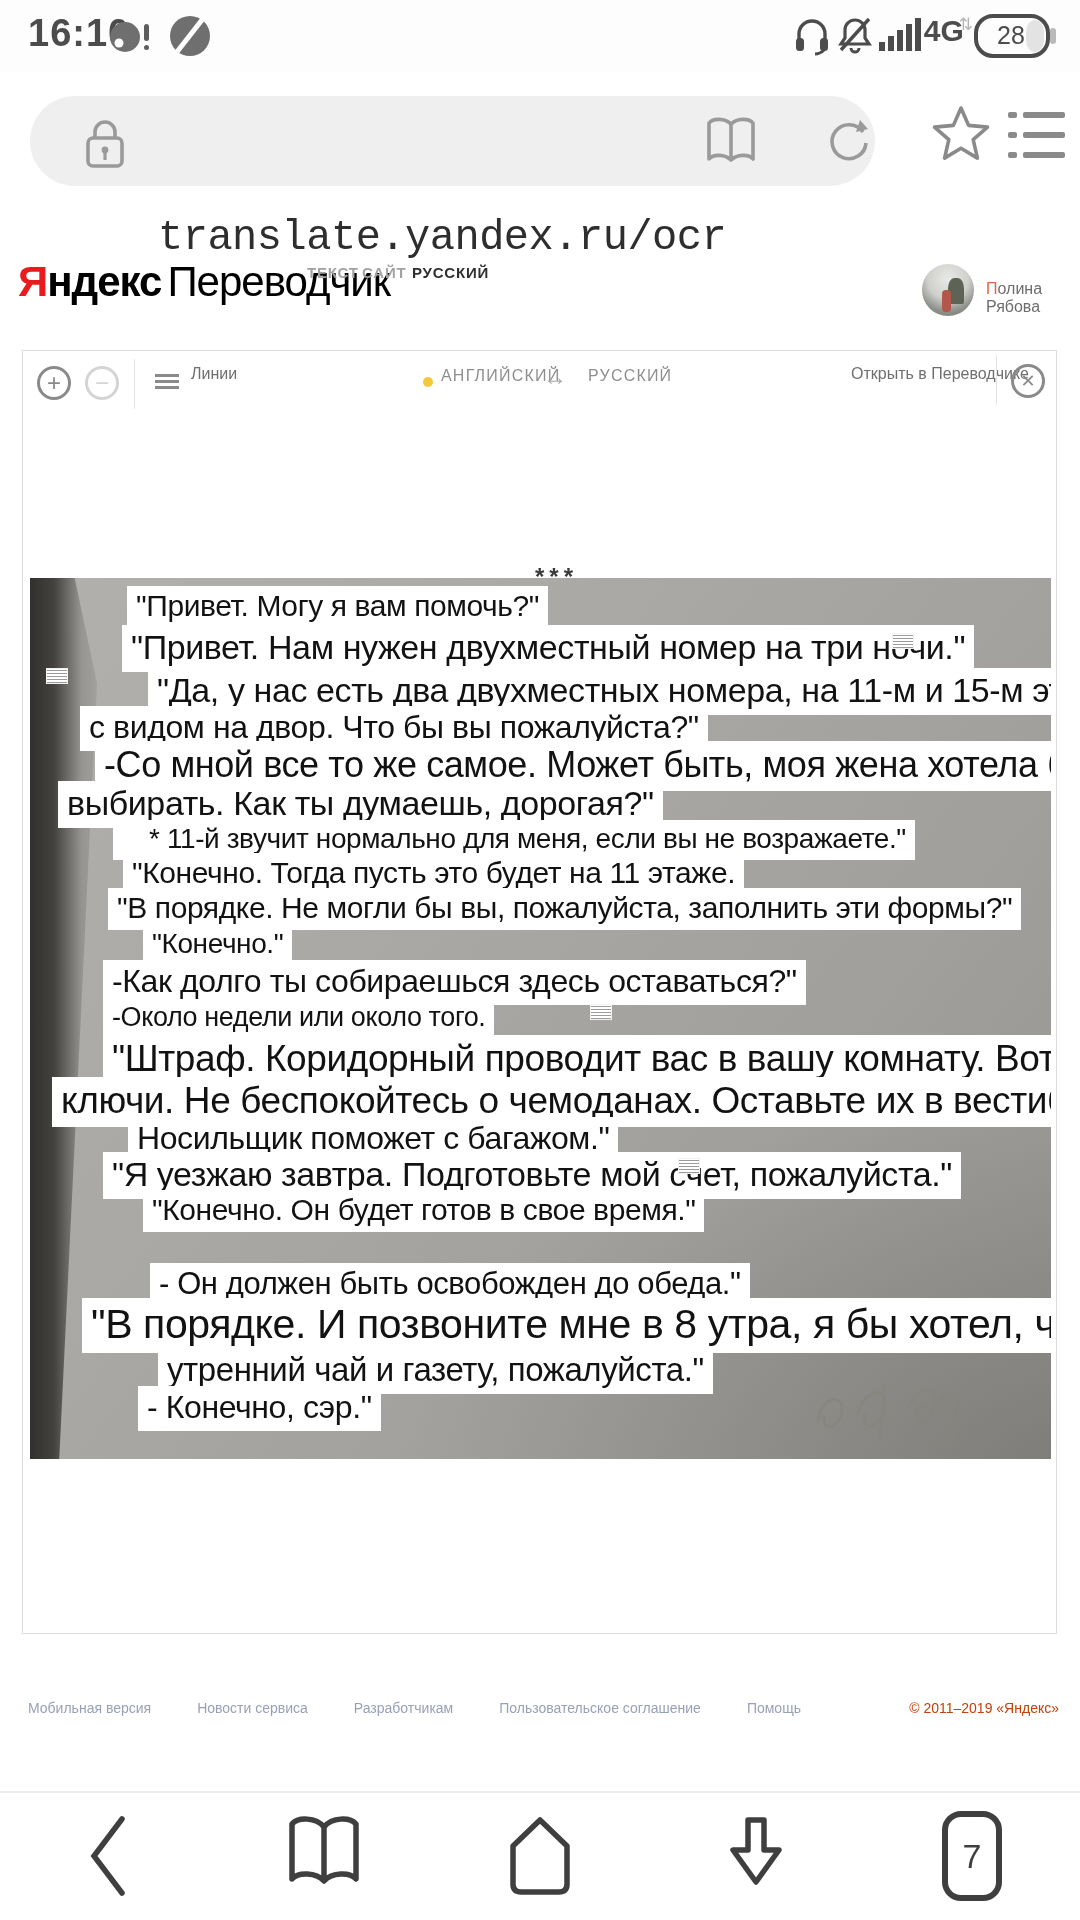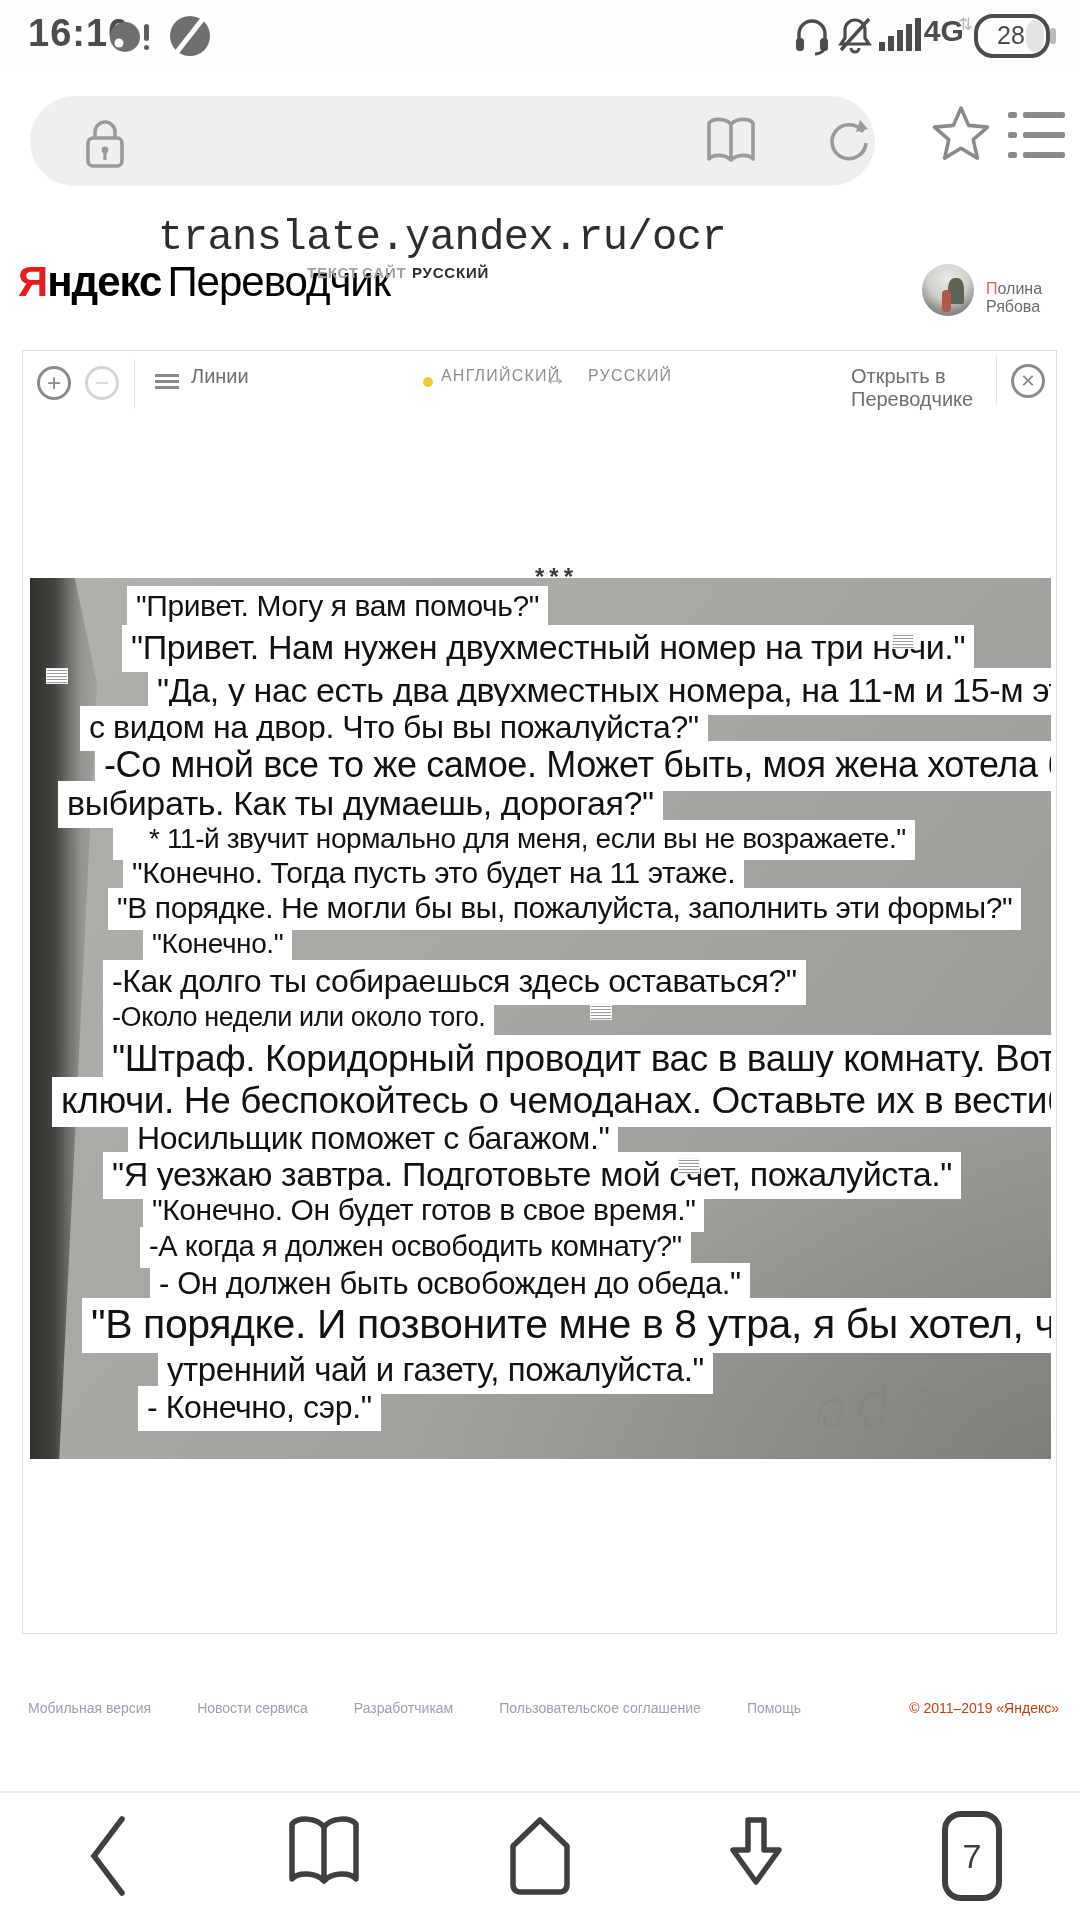--- a/index.html
+++ b/index.html
@@ -33,21 +33,21 @@
   #avatar .fig{position:absolute;left:20px;top:26px;width:9px;height:22px;background:#b3574a;border-radius:4px;}
   #user-name{left:986px;top:280px;font-size:16px;color:#6d6d6d;}
   #user-name .red{color:#e8604c;}
 
   
   #panel{left:22px;top:350px;width:1035px;height:1284px;background:#fff;border:1px solid #dcdcdc;box-sizing:border-box;}
   .tb-circle{width:34px;height:34px;border-radius:50%;border:3px solid #8a8a8a;box-sizing:border-box;
              display:flex;align-items:center;justify-content:center;color:#8a8a8a;font-size:24px;line-height:1;}
   .tb-circle.disabled{border-color:#d4d4d4;color:#d4d4d4;}
   .tb-div{width:1px;background:#e4e4e4;}
-  .tb-label{font-size:20px;color:#6f6f6f;}
+  .tb-label{font-size:16px;color:#6f6f6f;}
   .lang{font-size:16px;letter-spacing:1.2px;color:#8f8f8f;}
   #lines-icon span{display:block;width:24px;height:3px;background:#8a8a8a;margin:3px 0;}
   #lang-dot{width:10px;height:10px;border-radius:50%;background:#f3c83a;}
   #swap-arrow{font-size:24px;color:#aaaaaa;}
 
   
   #photo{left:7px;top:227px;width:1021px;height:881px;overflow:hidden;
      background:
        radial-gradient(140% 90% at 100% 100%, rgba(90,88,84,0.35) 0%, rgba(90,88,84,0) 45%),
        linear-gradient(128deg,#b2b0ac 0%,#aaa8a4 38%,#a19f9b 70%,#94928e 100%);}
@@ -211,21 +211,20 @@
       <div class="ocr-line" style="left: 93px; top: 275px; font-size: 30px;">"Конечно. Тогда пусть это будет на 11 этаже.</div>
       <div class="ocr-line" style="left: 78px; top: 310px; font-size: 30px;">"В порядке. Не могли бы вы, пожалуйста, заполнить эти формы?"</div>
       <div class="ocr-line" style="left: 113px; top: 347px; font-size: 28px;">"Конечно."</div>
       <div class="ocr-line" style="left: 73px; top: 421px; font-size: 27px;">-Около недели или около того.</div>
       <div class="ocr-line" style="left: 73px; top: 382px; font-size: 32px;">-Как долго ты собираешься здесь оставаться?"</div>
       <div class="ocr-line stretch" style="left: 73px; top: 457px; font-size: 37px;">"Штраф. Коридорный проводит вас в вашу комнату. Вот такие</div>
       <div class="ocr-line stretch" style="left: 22px; top: 499px; font-size: 37px;">ключи. Не беспокойтесь о чемоданах. Оставьте их в вестибюле.</div>
       <div class="ocr-line" style="left: 98px; top: 539px; font-size: 32px;">Носильщик поможет с багажом."</div>
       <div class="ocr-line" style="left: 73px; top: 574px; font-size: 34px;">"Я уезжаю завтра. Подготовьте мой счет, пожалуйста."</div>
       <div class="ocr-line" style="left: 113px; top: 612px; font-size: 30px;">"Конечно. Он будет готов в свое время."</div>
-      <div class="ocr-line" style="left: 110px; top: 649px; font-size: 29px;">-А когда я должен освободить комнату?"</div>
       <div class="ocr-line" style="left: 120px; top: 685px; font-size: 31px;">- Он должен быть освобожден до обеда."</div>
       <div class="ocr-line stretch" style="left: 52px; top: 720px; font-size: 41px;">"В порядке. И позвоните мне в 8 утра, я бы хотел, чтобы мой</div>
       <div class="ocr-line" style="left: 128px; top: 770px; font-size: 33px;">утренний чай и газету, пожалуйста."</div>
       <div class="ocr-line" style="left: 108px; top: 808px; font-size: 32px;">- Конечно, сэр."</div>
       <div class="ocr-artifact" style="left: 862px; top: 55px;"></div>
       <div class="ocr-artifact" style="left: 16px; top: 90px;"></div>
       <div class="ocr-artifact" style="left: 560px; top: 426px;"></div>
       <div class="ocr-artifact" style="left: 648px; top: 580px;"></div>
     </div>
 </div>

